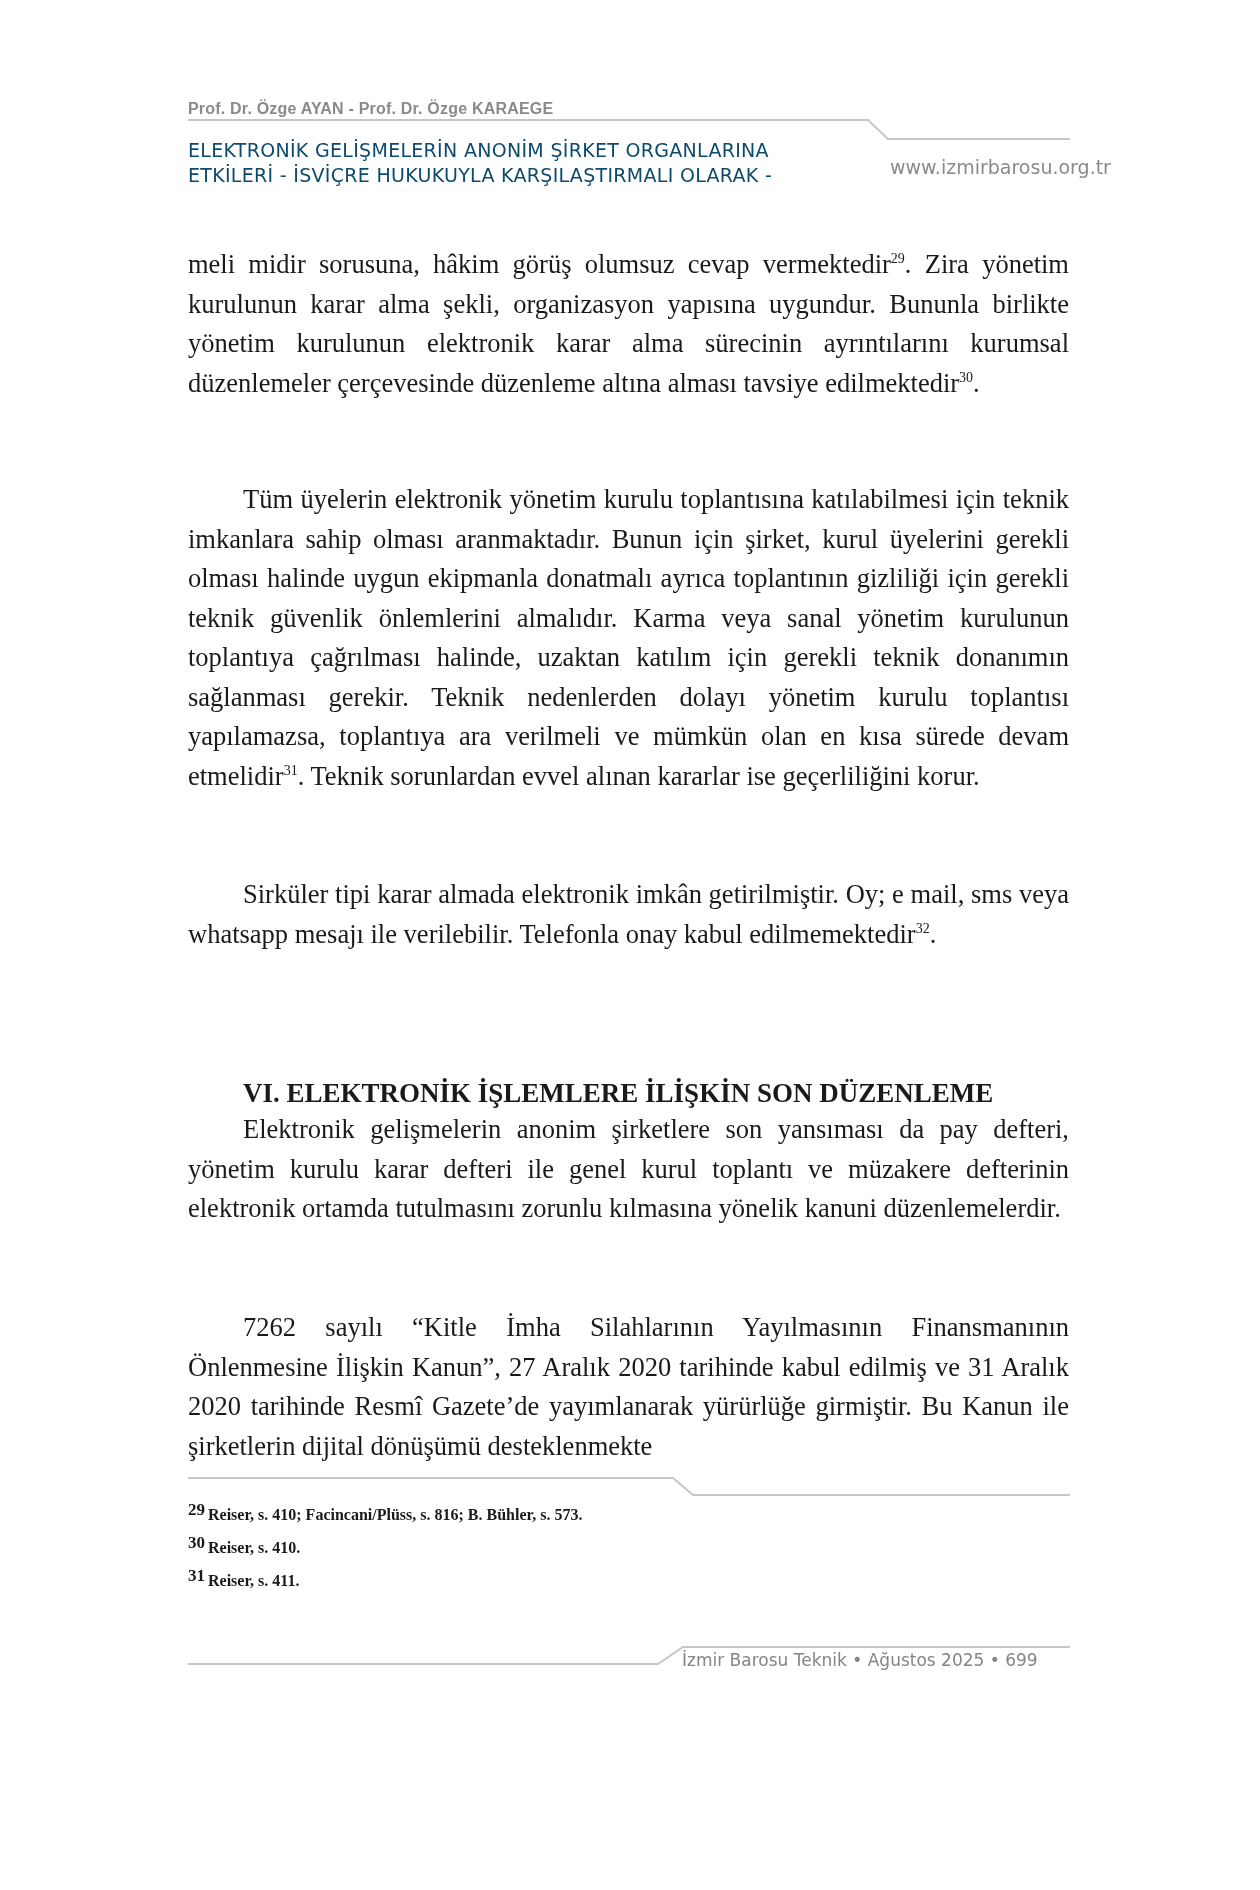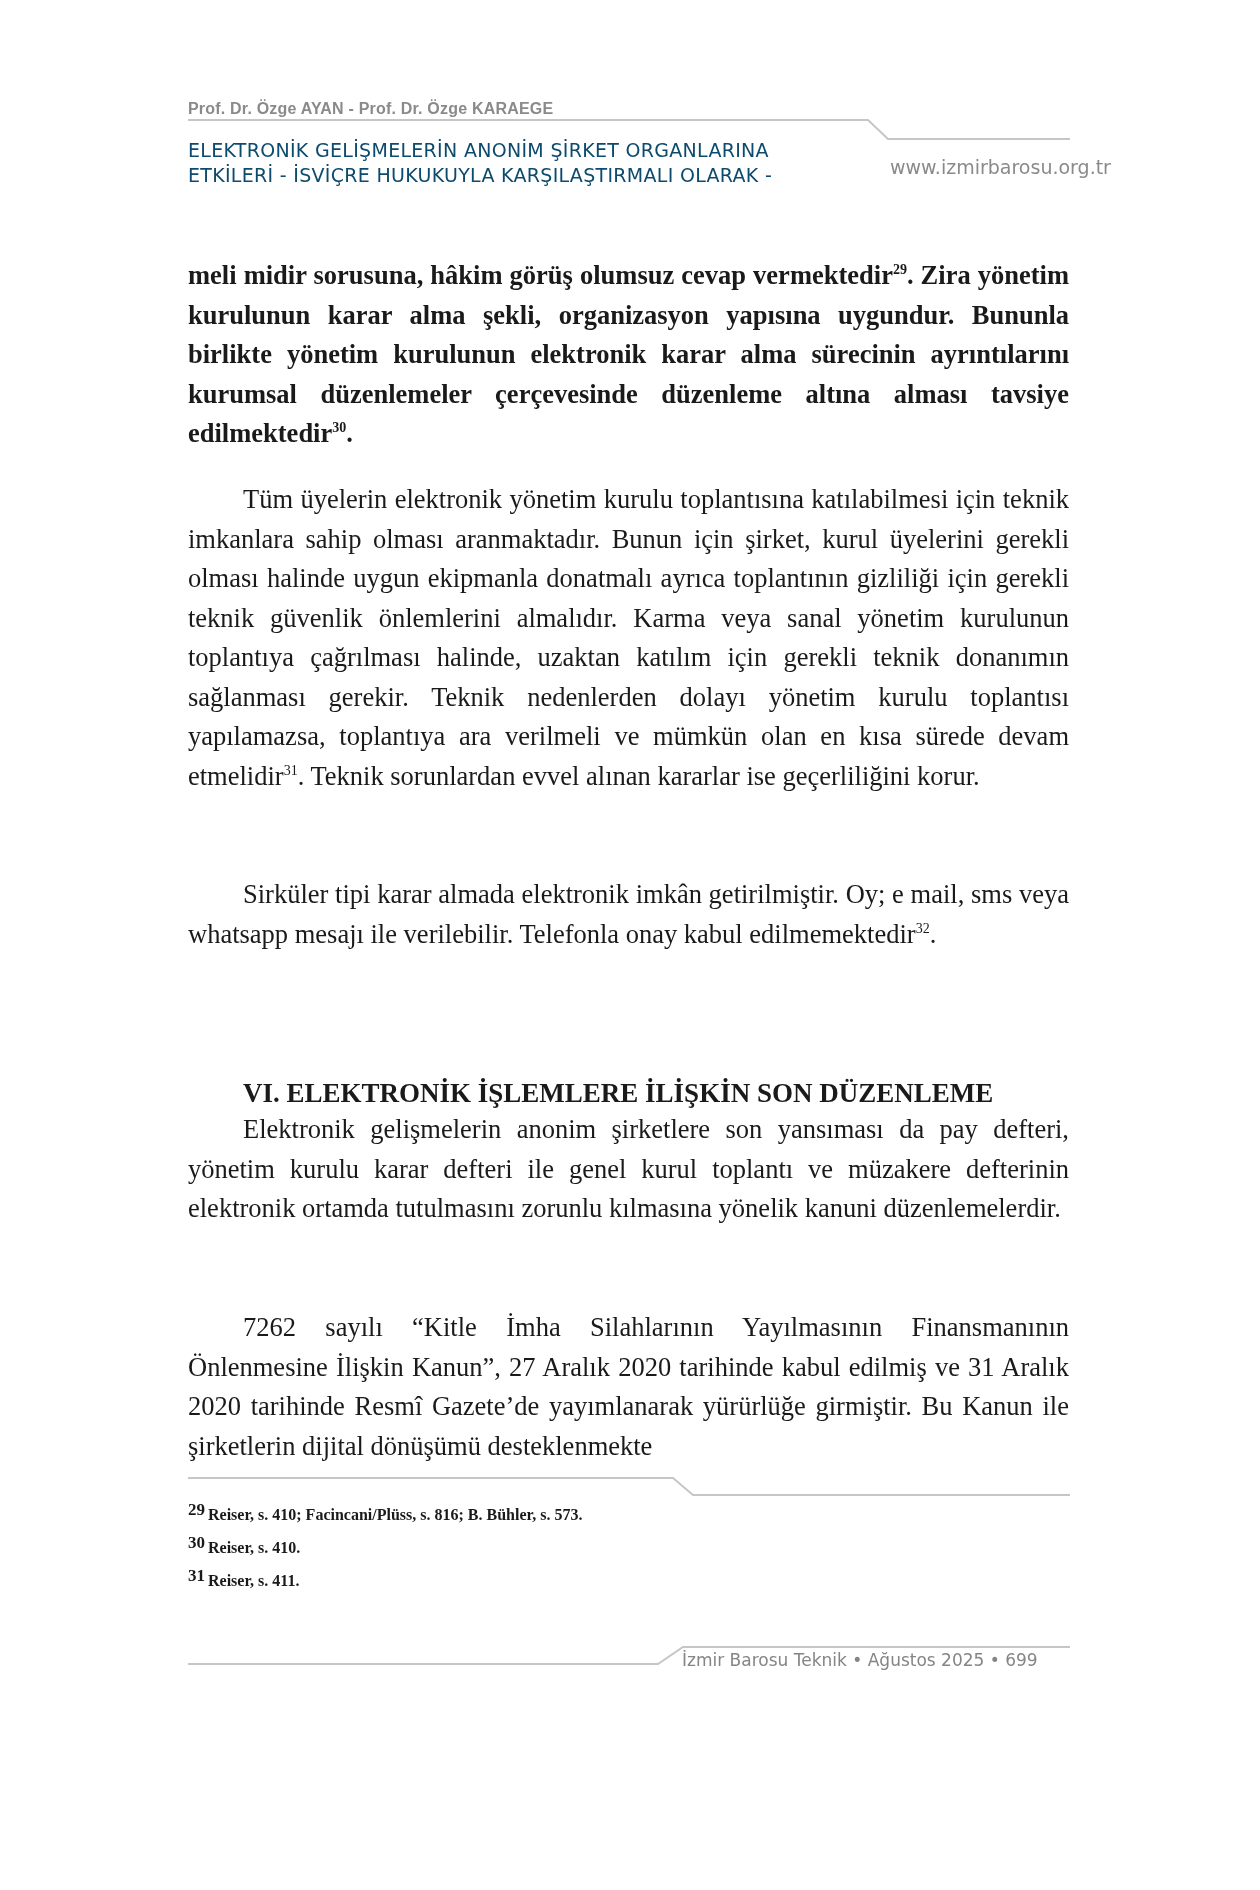--- a/index.html
+++ b/index.html
@@ -45,21 +45,21 @@
 <div class="header-title">
   <div>ELEKTRONİK GELİŞMELERİN ANONİM ŞİRKET ORGANLARINA</div>
   <div>ETKİLERİ - İSVİÇRE HUKUKUYLA KARŞILAŞTIRMALI OLARAK -</div>
 </div>
 <div class="header-url">www.izmirbarosu.org.tr</div>
 
 <svg style="position:absolute;left:188px;top:118px;" width="882" height="24">
   <polyline points="0,2 680,2 700,21 882,21" fill="none" stroke="#c6c6c6" stroke-width="2"></polyline>
 </svg>
 
-<div class="body-text" style="top:256px;font-weight:bold;">
+<div class="body-text" style="top:245px;">
   <p>
     <span>meli midir sorusuna, hâkim görüş olumsuz cevap vermektedir</span><sup>29</sup><span>. Zira yönetim kurulunun karar alma şekli, organizasyon yapısına uygundur. Bununla birlikte yönetim kurulunun elektronik karar alma sürecinin ayrıntılarını kurumsal düzenlemeler çerçevesinde düzenleme altına alması tavsiye edilmektedir</span><sup>30</sup><span>.</span>
   </p>
 </div>
 
 <div class="body-text" style="top:480px;">
   <p class="indent">
     <span>Tüm üyelerin elektronik yönetim kurulu toplantısına katılabilmesi için teknik imkanlara sahip olması aranmaktadır. Bunun için şirket, kurul üyelerini gerekli olması halinde uygun ekipmanla donatmalı ayrıca toplantının gizliliği için gerekli teknik güvenlik önlemlerini almalıdır. Karma veya sanal yönetim kurulunun toplantıya çağrılması halinde, uzaktan katılım için gerekli teknik donanımın sağlanması gerekir. Teknik nedenlerden dolayı yönetim kurulu toplantısı yapılamazsa, toplantıya ara verilmeli ve mümkün olan en kısa sürede devam etmelidir</span><sup>31</sup><span>. Teknik sorunlardan evvel alınan kararlar ise geçerliliğini korur.</span>
   </p>
 </div>

